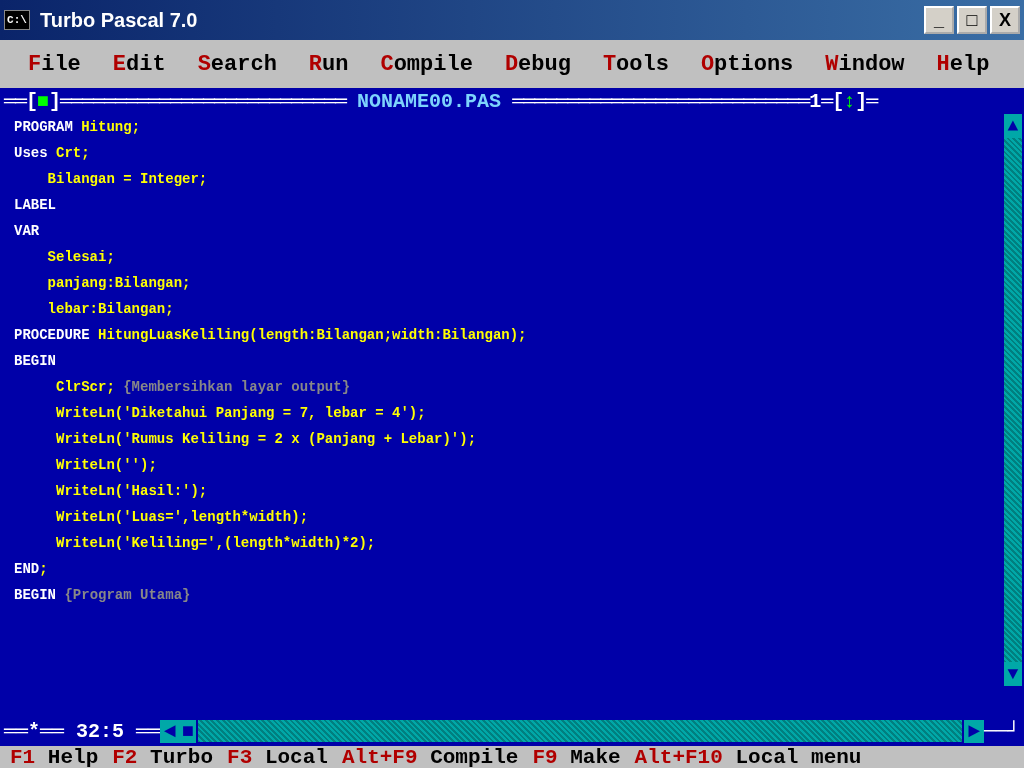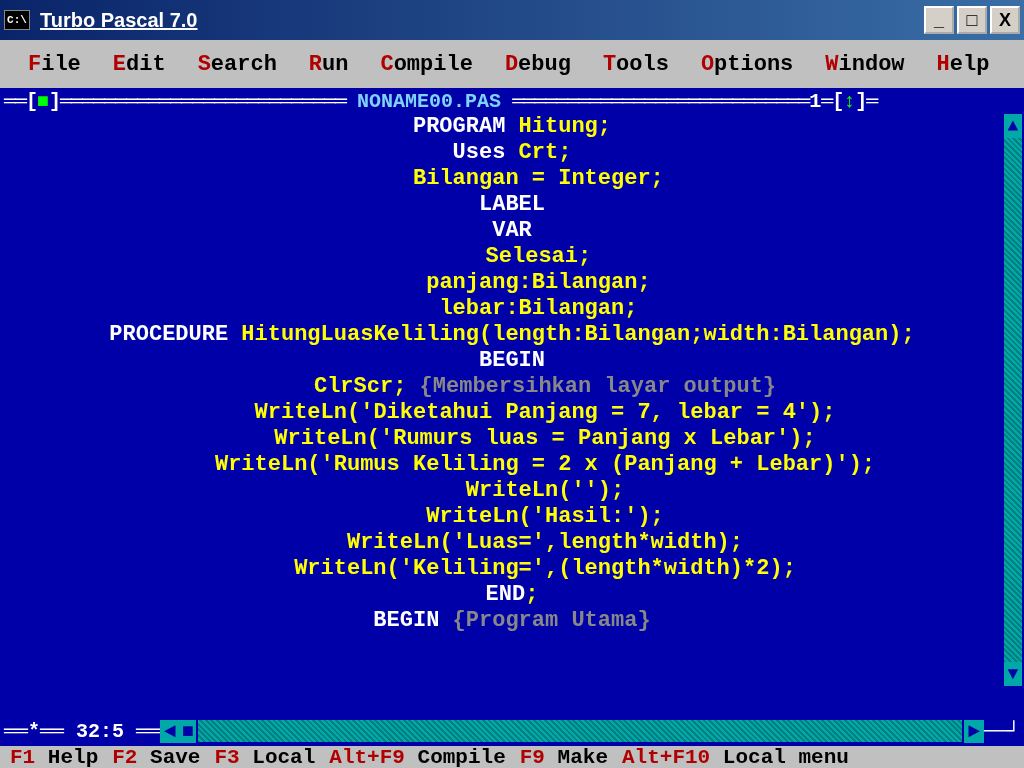--- a/index.html
+++ b/index.html
@@ -35,21 +35,20 @@
   margin-right: 10px;
   font-weight: bold;
   border: 1px solid #888;
 }
 .titlebar-text {
   color: #fff;
   font-family: 'Tahoma', sans-serif;
   font-size: 20px;
   font-weight: bold;
   flex: 1;
-  text-decoration: underline;
 }
 .win-controls {
   display: flex;
   gap: 3px;
 }
 .win-btn {
   width: 30px;
   height: 28px;
   background: #d4d0c8;
   border: 2px outset #fff;
@@ -99,26 +98,25 @@
 .frame-top .dbl { letter-spacing: -1px; }
 .close-box { color: #00ff00;}
 .frame-title { color: #7dd3fc; }
 .win-num { color: #fff; }
 .editor {
   flex: 1;
   padding: 0 14px;
   overflow: hidden;
 }
 .code-line {
-  font-size: 22px;
+  font-size: 14px;
   font-weight: bold;
   line-height: 26px;
   white-space: pre;
   font-family: 'Courier New', monospace;
-  text-align: center;
 }
 .kw { color: #fff; }
 .id { color: #ffff00; }
 .cm { color: #888888; }
 .vscroll {
   position: absolute;
   right: 2px;
   top: 26px;
   bottom: 60px;
   width: 18px;
@@ -216,21 +214,20 @@
         <div class="code-line"><span class="id">    Bilangan = Integer;</span></div>
         <div class="code-line"><span class="kw">LABEL</span></div>
         <div class="code-line"><span class="kw">VAR</span></div>
         <div class="code-line"><span class="id">    Selesai;</span></div>
         <div class="code-line"><span class="id">    panjang:Bilangan;</span></div>
         <div class="code-line"><span class="id">    lebar:Bilangan;</span></div>
         <div class="code-line"><span class="kw">PROCEDURE </span><span class="id">HitungLuasKeliling(length:Bilangan;width:Bilangan);</span></div>
         <div class="code-line"><span class="kw">BEGIN</span></div>
         <div class="code-line"><span class="id">     ClrScr; </span><span class="cm">{Membersihkan layar output}</span></div>
         <div class="code-line"><span class="id">     WriteLn('Diketahui Panjang = 7, lebar = 4');</span></div>
-        <div class="code-line"><span class="id">     WriteLn('Rumurs luas = Panjang x Lebar');</span></div>
         <div class="code-line"><span class="id">     WriteLn('Rumus Keliling = 2 x (Panjang + Lebar)');</span></div>
         <div class="code-line"><span class="id">     WriteLn('');</span></div>
         <div class="code-line"><span class="id">     WriteLn('Hasil:');</span></div>
         <div class="code-line"><span class="id">     WriteLn('Luas=',length*width);</span></div>
         <div class="code-line"><span class="id">     WriteLn('Keliling=',(length*width)*2);</span></div>
         <div class="code-line"><span class="kw">END</span><span class="id">;</span></div>
         <div class="code-line"><span class="kw">BEGIN </span><span class="cm">{Program Utama}</span></div>
       </div>
 
     <div class="vscroll">
@@ -239,20 +236,20 @@
       <div class="vscroll-arrow">▼</div>
     </div>
 
     <div class="statusline">
       <span>══</span><span>*</span><span>══ </span><span>32:5</span><span> ══</span><span class="hscroll-arrow">◄</span><span style="background:#00a8a8;color:#0000a8;padding:0 2px;">■</span><span class="hscroll-track"></span><span class="hscroll-arrow">►</span><span>──┘</span>
     </div>
   </div>
 
   <div class="fnbar" id="fnbar">
       <span class="fn-item"><span class="fn-key">F1</span><span class="fn-label"> Help</span></span>
-      <span class="fn-item"><span class="fn-key">F2</span><span class="fn-label"> Save</span></span>
+      <span class="fn-item"><span class="fn-key">F2</span><span class="fn-label"> Turbo</span></span>
       <span class="fn-item"><span class="fn-key">F3</span><span class="fn-label"> Local</span></span>
       <span class="fn-item"><span class="fn-key">Alt+F9</span><span class="fn-label"> Compile</span></span>
       <span class="fn-item"><span class="fn-key">F9</span><span class="fn-label"> Make</span></span>
       <span class="fn-item"><span class="fn-key">Alt+F10</span><span class="fn-label"> Local menu</span></span>
     </div>
 
 </div>
 
 </body></html>

